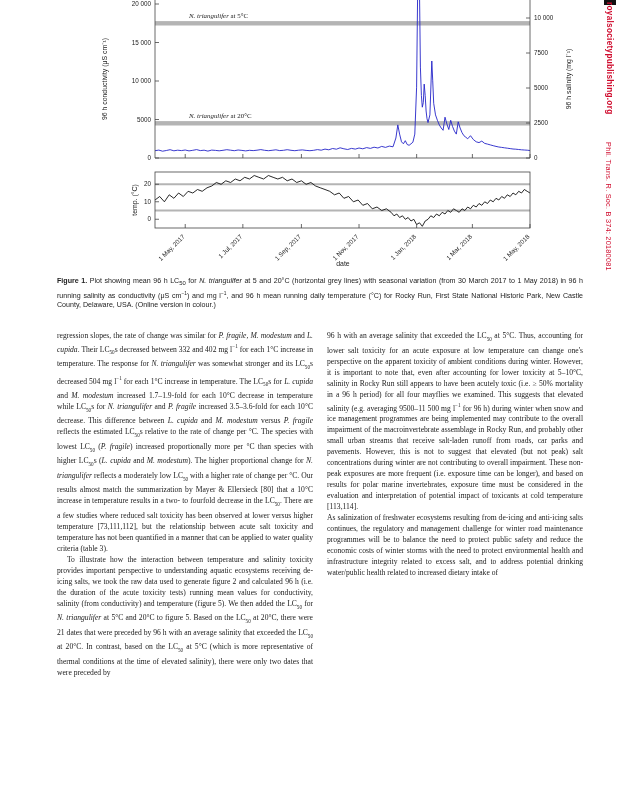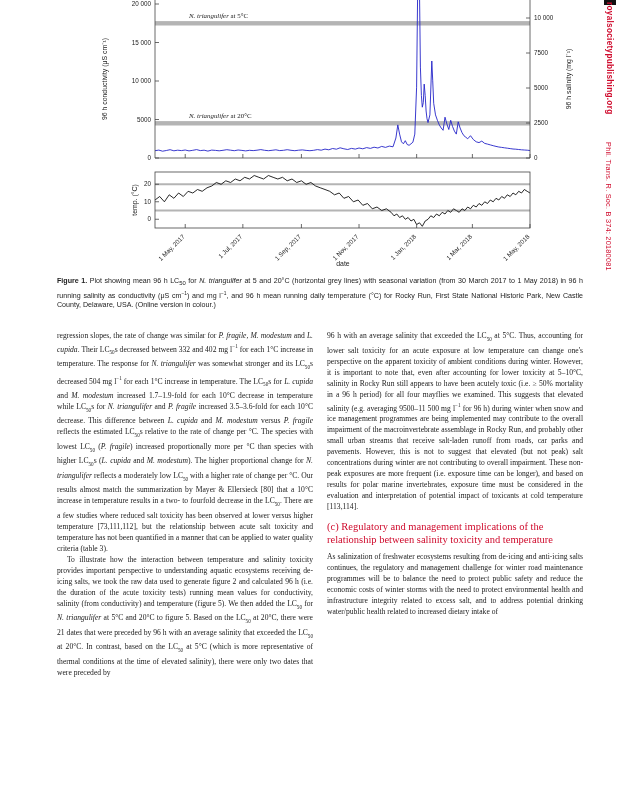--- a/index.html
+++ b/index.html
@@ -120,18 +120,17 @@
     <span>Plot showing mean 96 h LC<sub>50</sub> for <i>N. triangulifer</i> at 5 and 20°C (horizontal grey lines) with seasonal variation (from 30 March 2017 to 1 May 2018) in 96 h running salinity as conductivity (μS cm<sup>−1</sup>) and mg l<sup>−1</sup>, and 96 h mean running daily temperature (°C) for Rocky Run, First State National Historic Park, New Castle County, Delaware, USA. (Online version in colour.)</span>
   </div>
 
   <div class="columns">
     <div class="col">
       <p>regression slopes, the rate of change was similar for <i>P. fragile</i>, <i>M. modestum</i> and <i>L. cupida</i>. Their LC<sub>50</sub>s decreased between 332 and 402 mg l<sup>−1</sup> for each 1°C increase in temperature. The response for <i>N. triangulifer</i> was somewhat stronger and its LC<sub>50</sub>s decreased 504 mg l<sup>−1</sup> for each 1°C increase in temperature. The LC<sub>50</sub>s for <i>L. cupida</i> and <i>M. modestum</i> increased 1.7–1.9-fold for each 10°C decrease in temperature while LC<sub>50</sub>s for <i>N. triangulifer</i> and <i>P. fragile</i> increased 3.5–3.6-fold for each 10°C decrease. This difference between <i>L. cupida</i> and <i>M. modestum</i> versus <i>P. fragile</i> reflects the estimated LC<sub>50</sub>s relative to the rate of change per °C. The species with lowest LC<sub>50</sub> (<i>P. fragile</i>) increased proportionally more per °C than species with higher LC<sub>50</sub>s (<i>L. cupida</i> and <i>M. modestum</i>). The higher proportional change for <i>N. triangulifer</i> reflects a moderately low LC<sub>50</sub> with a higher rate of change per °C. Our results almost match the summarization by Mayer &amp; Ellersieck [80] that a 10°C increase in temperature results in a two- to fourfold decrease in the LC<sub>50</sub>. There are a few studies where reduced salt toxicity has been observed at lower versus higher temperature [73,111,112], but the relationship between acute salt toxicity and temperature has not been quantified in a manner that can be applied to water quality criteria (table 3).</p>
       <p class="indent">To illustrate how the interaction between temperature and salinity toxicity provides important perspective to understanding aquatic ecosystems receiving de-icing salts, we took the raw data used to generate figure 2 and calculated 96 h (i.e. the duration of the acute toxicity tests) running mean values for conductivity, salinity (from conductivity) and temperature (figure 5). We then added the LC<sub>50</sub> for <i>N. triangulifer</i> at 5°C and 20°C to figure 5. Based on the LC<sub>50</sub> at 20°C, there were 21 dates that were preceded by 96 h with an average salinity that exceeded the LC<sub>50</sub> at 20°C. In contrast, based on the LC<sub>50</sub> at 5°C (which is more representative of thermal conditions at the time of elevated salinity), there were only two dates that were preceded by</p>
     </div>
     <div class="col">
       <p>96 h with an average salinity that exceeded the LC<sub>50</sub> at 5°C. Thus, accounting for lower salt toxicity for an acute exposure at low temperature can change one's perspective on the apparent toxicity of ambient conditions during winter. However, it is important to note that, even after accounting for lower toxicity at 5–10°C, salinity in Rocky Run still appears to have been acutely toxic (i.e. ≥ 50% mortality in a 96 h period) for all four mayflies we examined. This suggests that elevated salinity (e.g. averaging 9500–11 500 mg l<sup>−1</sup> for 96 h) during winter when snow and ice management programmes are being implemented may contribute to the overall impairment of the macroinvertebrate assemblage in Rocky Run, and probably other small urban streams that receive salt-laden runoff from roads, car parks and pavements. However, this is not to suggest that elevated (but not peak) salt concentrations during winter are not contributing to overall impairment. These non-peak exposures are more frequent (i.e. exposure time can be longer), and based on results for polar marine invertebrates, exposure time must be considered in the evaluation and interpretation of potential impact of toxicants at cold temperature [113,114].</p>
-      <h3 class="sub-heading">(c) Regulatory and management implications of the relationship between salinity toxicity and temperature</h3>
       <p>As salinization of freshwater ecosystems resulting from de-icing and anti-icing salts continues, the regulatory and management challenge for winter road maintenance programmes will be to balance the need to protect public safety and reduce the economic costs of winter storms with the need to protect environmental health and infrastructure integrity related to excess salt, and to address potential drinking water/public health related to increased dietary intake of</p>
     </div>
   </div>
 
 </div>
 
 </body></html>

